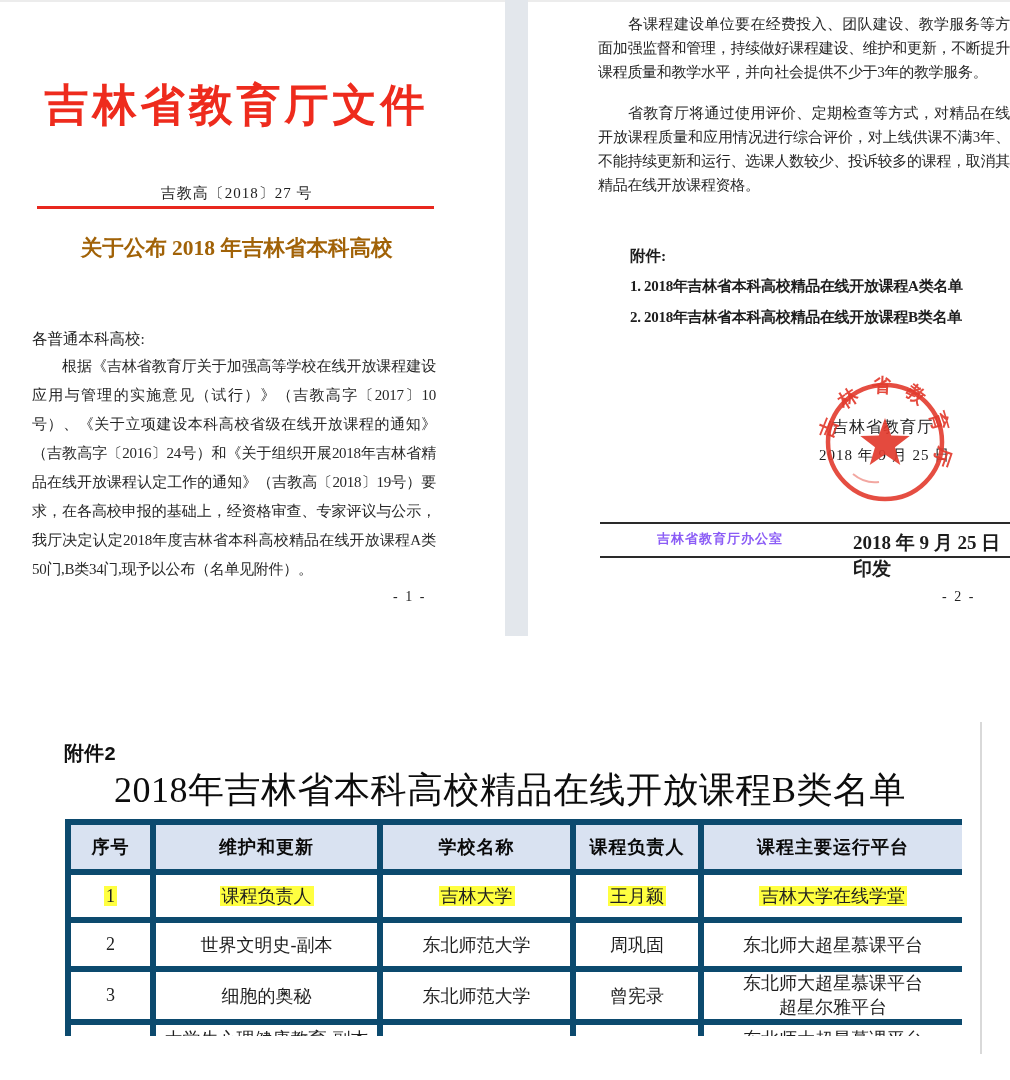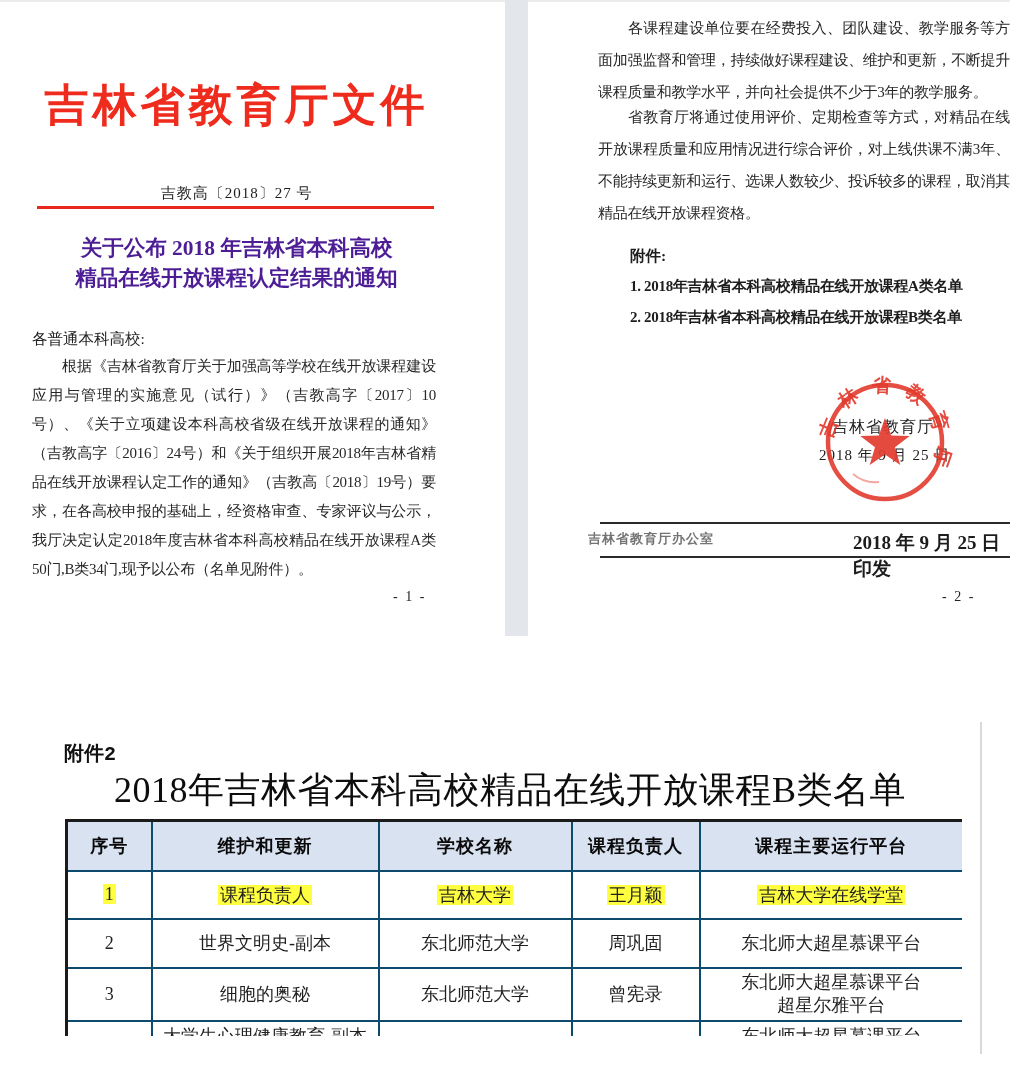--- a/index.html
+++ b/index.html
@@ -14,55 +14,55 @@
   .page-gap{left:505px;top:0;width:23px;height:636px;background:#e3e7ec;}
   
   .right-vline{left:980px;top:722px;width:2px;height:332px;background:#d9d9d9;}
 
   
   .letterhead{left:38px;top:76px;width:397px;text-align:center;
     font-size:44px;font-weight:bold;letter-spacing:4px;color:#ee2b1d;white-space:nowrap;}
   .docnum{left:38px;top:184px;width:397px;text-align:center;font-size:15px;color:#1d1d1d;letter-spacing:1px;}
   .red-rule{left:37px;top:206px;width:397px;height:3px;background:#e8281e;}
   .notice-title{left:38px;top:233px;width:397px;text-align:center;
-    font-size:21.5px;font-weight:bold;color:#4c1d95;line-height:30px;}
+    font-size:21.5px;font-weight:bold;color:#a16207;line-height:30px;}
   .salutation{left:32px;top:329px;font-size:15.5px;color:#222;}
   .body-par{left:32px;top:352px;width:404px;font-size:15px;line-height:29px;
     text-align:justify;text-indent:2em;color:#262626;letter-spacing:-0.3px;}
   .pagenum{font-size:14px;color:#222;letter-spacing:2px;}
   .pagenum1{left:393px;top:589px;}
   .pagenum2{left:942px;top:589px;}
 
   
-  .p2-par{left:598px;width:412px;font-size:15px;line-height:32px;
+  .p2-par{left:598px;width:412px;font-size:15px;line-height:24px;
     text-align:justify;text-indent:2em;color:#262626;letter-spacing:-0.3px;}
   .p2-par1{top:12px;}
   .p2-par2{top:101px;}
   .att-label{left:630px;top:246px;font-size:15.5px;font-weight:600;color:#1d1d1d;}
   .att-item{left:630px;font-size:15px;font-weight:600;color:#1d1d1d;letter-spacing:-0.3px;}
   .att-item1{top:277px;}
   .att-item2{top:308px;}
   .signer{left:832px;top:417px;font-size:16px;color:#1c1c1c;letter-spacing:1px;}
   .sign-date{left:819px;top:446px;font-size:15px;color:#1c1c1c;letter-spacing:1px;}
   .seal{left:815px;top:372px;width:140px;height:140px;}
   .footer-rule{left:600px;width:410px;height:2px;background:#2a2a2a;}
   .footer-rule-top{top:522px;}
   .footer-rule-bottom{top:556px;}
-  .footer-office{left:588px;top:530px;font-size:13px;font-weight:600;color:#737373;letter-spacing:1px;}
+  .footer-office{left:657px;top:530px;font-size:13px;font-weight:600;color:#8b5cf6;letter-spacing:1px;}
   .footer-print{left:853px;top:530px;font-size:19px;font-weight:600;color:#1c1c1c;}
 
   
   .att2-label{left:64px;top:740px;font-size:20px;font-weight:600;color:#111;
     font-family:Liberation Mono, monospace;}
   .att-title{left:60px;top:766px;width:900px;text-align:center;
     font-size:36px;font-weight:500;color:#0d0d0d;letter-spacing:0.5px;white-space:nowrap;}
   .table-wrap{left:65px;top:819px;width:897px;height:217px;overflow:hidden;}
   table.roster{border-collapse:collapse;table-layout:fixed;width:897px;
     border:3px solid #1b1b1b;}
-  table.roster td{border:2px solid #0c4a6e;text-align:center;vertical-align:middle;
+  table.roster td{border:6px solid #0c4a6e;text-align:center;vertical-align:middle;
     font-size:18px;color:#1f1f1f;padding:0 4px;overflow:hidden;}
   tr.hdr td{background:#d9e2f1;font-weight:bold;font-size:18px;color:#0a0a0a;
     font-family:"Liberation Sans","DejaVu Sans",sans-serif;letter-spacing:1px;}
   tr.hdr{height:50px;}
   tr.r1{height:48px;} tr.r2{height:49px;} tr.r3{height:53px;} tr.r4{height:50px;}
   td.pre{white-space:pre-line;line-height:1.3;font-size:17.5px;}
   mark.hl{background:#ffff40;color:#1f1f1f;padding:0 2px;}
   tr.r4 td.cut{vertical-align:top;padding-top:2px;}
 </style>
 </head>
@@ -73,21 +73,20 @@
   <div class="abs top-edge"></div>
   <div class="abs page-gap"></div>
   <div class="abs right-vline"></div>
 
   <div>
     <div class="abs letterhead">吉林省教育厅文件</div>
     <div class="abs docnum">吉教高〔2018〕27 号</div>
     <div class="abs red-rule"></div>
     <div class="abs notice-title">
       <div>关于公布 2018 年吉林省本科高校</div>
-      <div>精品在线开放课程认定结果的通知</div>
     </div>
     <div class="abs salutation">各普通本科高校:</div>
     <div class="abs body-par">根据《吉林省教育厅关于加强高等学校在线开放课程建设应用与管理的实施意见（试行）》（吉教高字〔2017〕10 号）、《关于立项建设本科高校省级在线开放课程的通知》（吉教高字〔2016〕24号）和《关于组织开展2018年吉林省精品在线开放课程认定工作的通知》（吉教高〔2018〕19号）要求，在各高校申报的基础上，经资格审查、专家评议与公示，我厅决定认定2018年度吉林省本科高校精品在线开放课程A类50门,B类34门,现予以公布（名单见附件）。</div>
     <div class="abs pagenum pagenum1">- 1 -</div>
   </div>
 
   <div>
     <div class="abs p2-par p2-par1">各课程建设单位要在经费投入、团队建设、教学服务等方面加强监督和管理，持续做好课程建设、维护和更新，不断提升课程质量和教学水平，并向社会提供不少于3年的教学服务。</div>
     <div class="abs p2-par p2-par2">省教育厅将通过使用评价、定期检查等方式，对精品在线开放课程质量和应用情况进行综合评价，对上线供课不满3年、不能持续更新和运行、选课人数较少、投诉较多的课程，取消其精品在线开放课程资格。</div>
     <div class="abs att-label">附件:</div>

